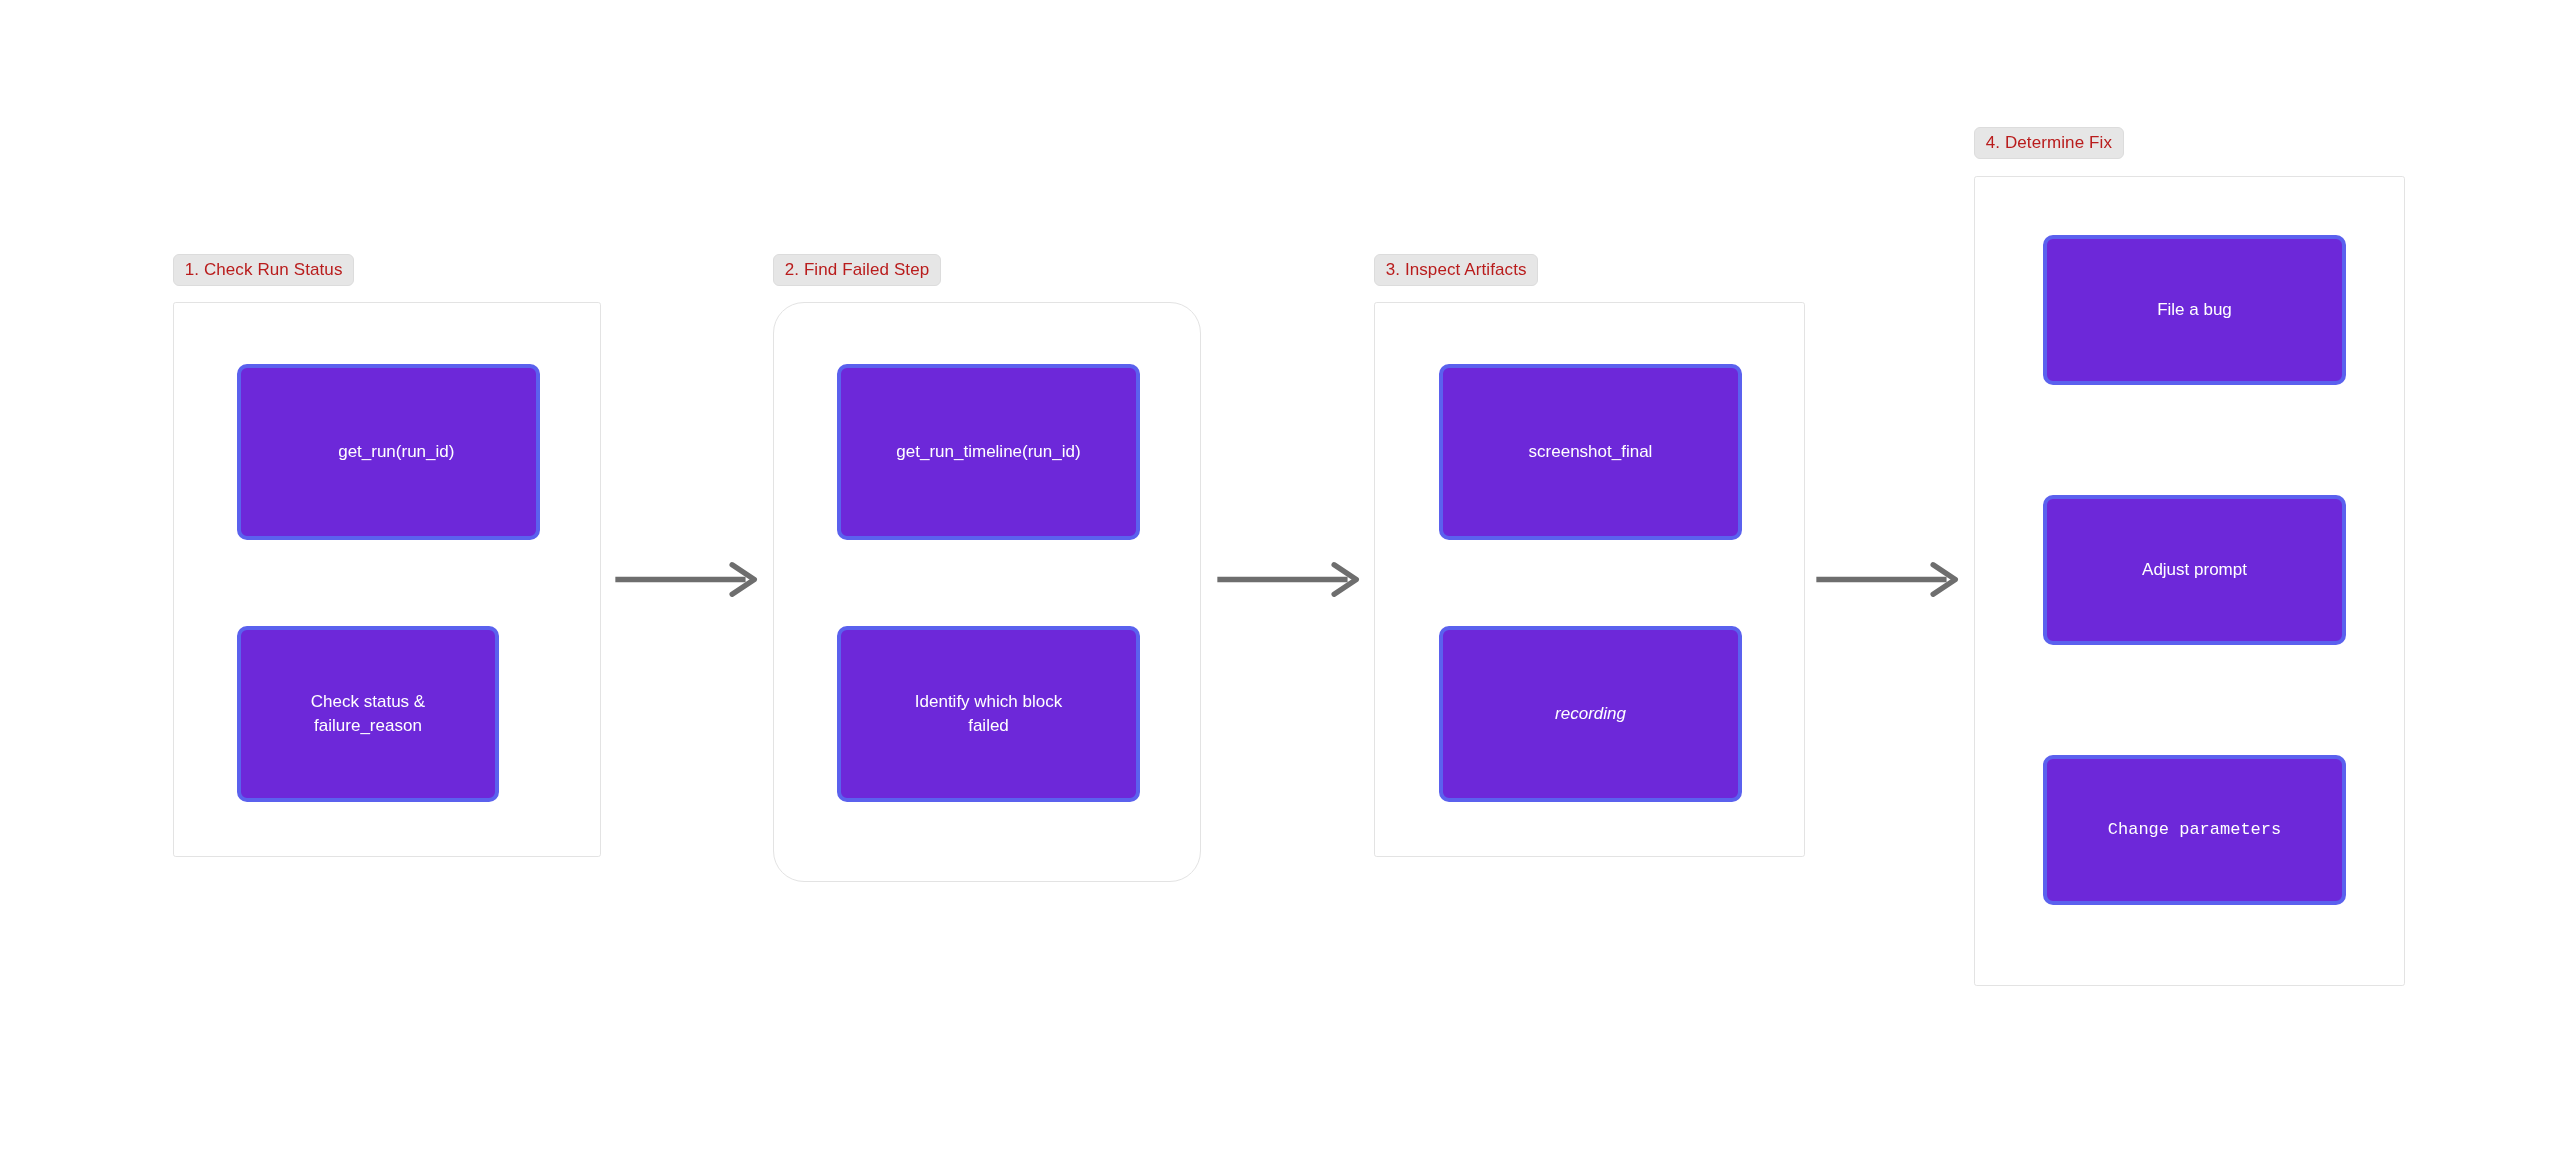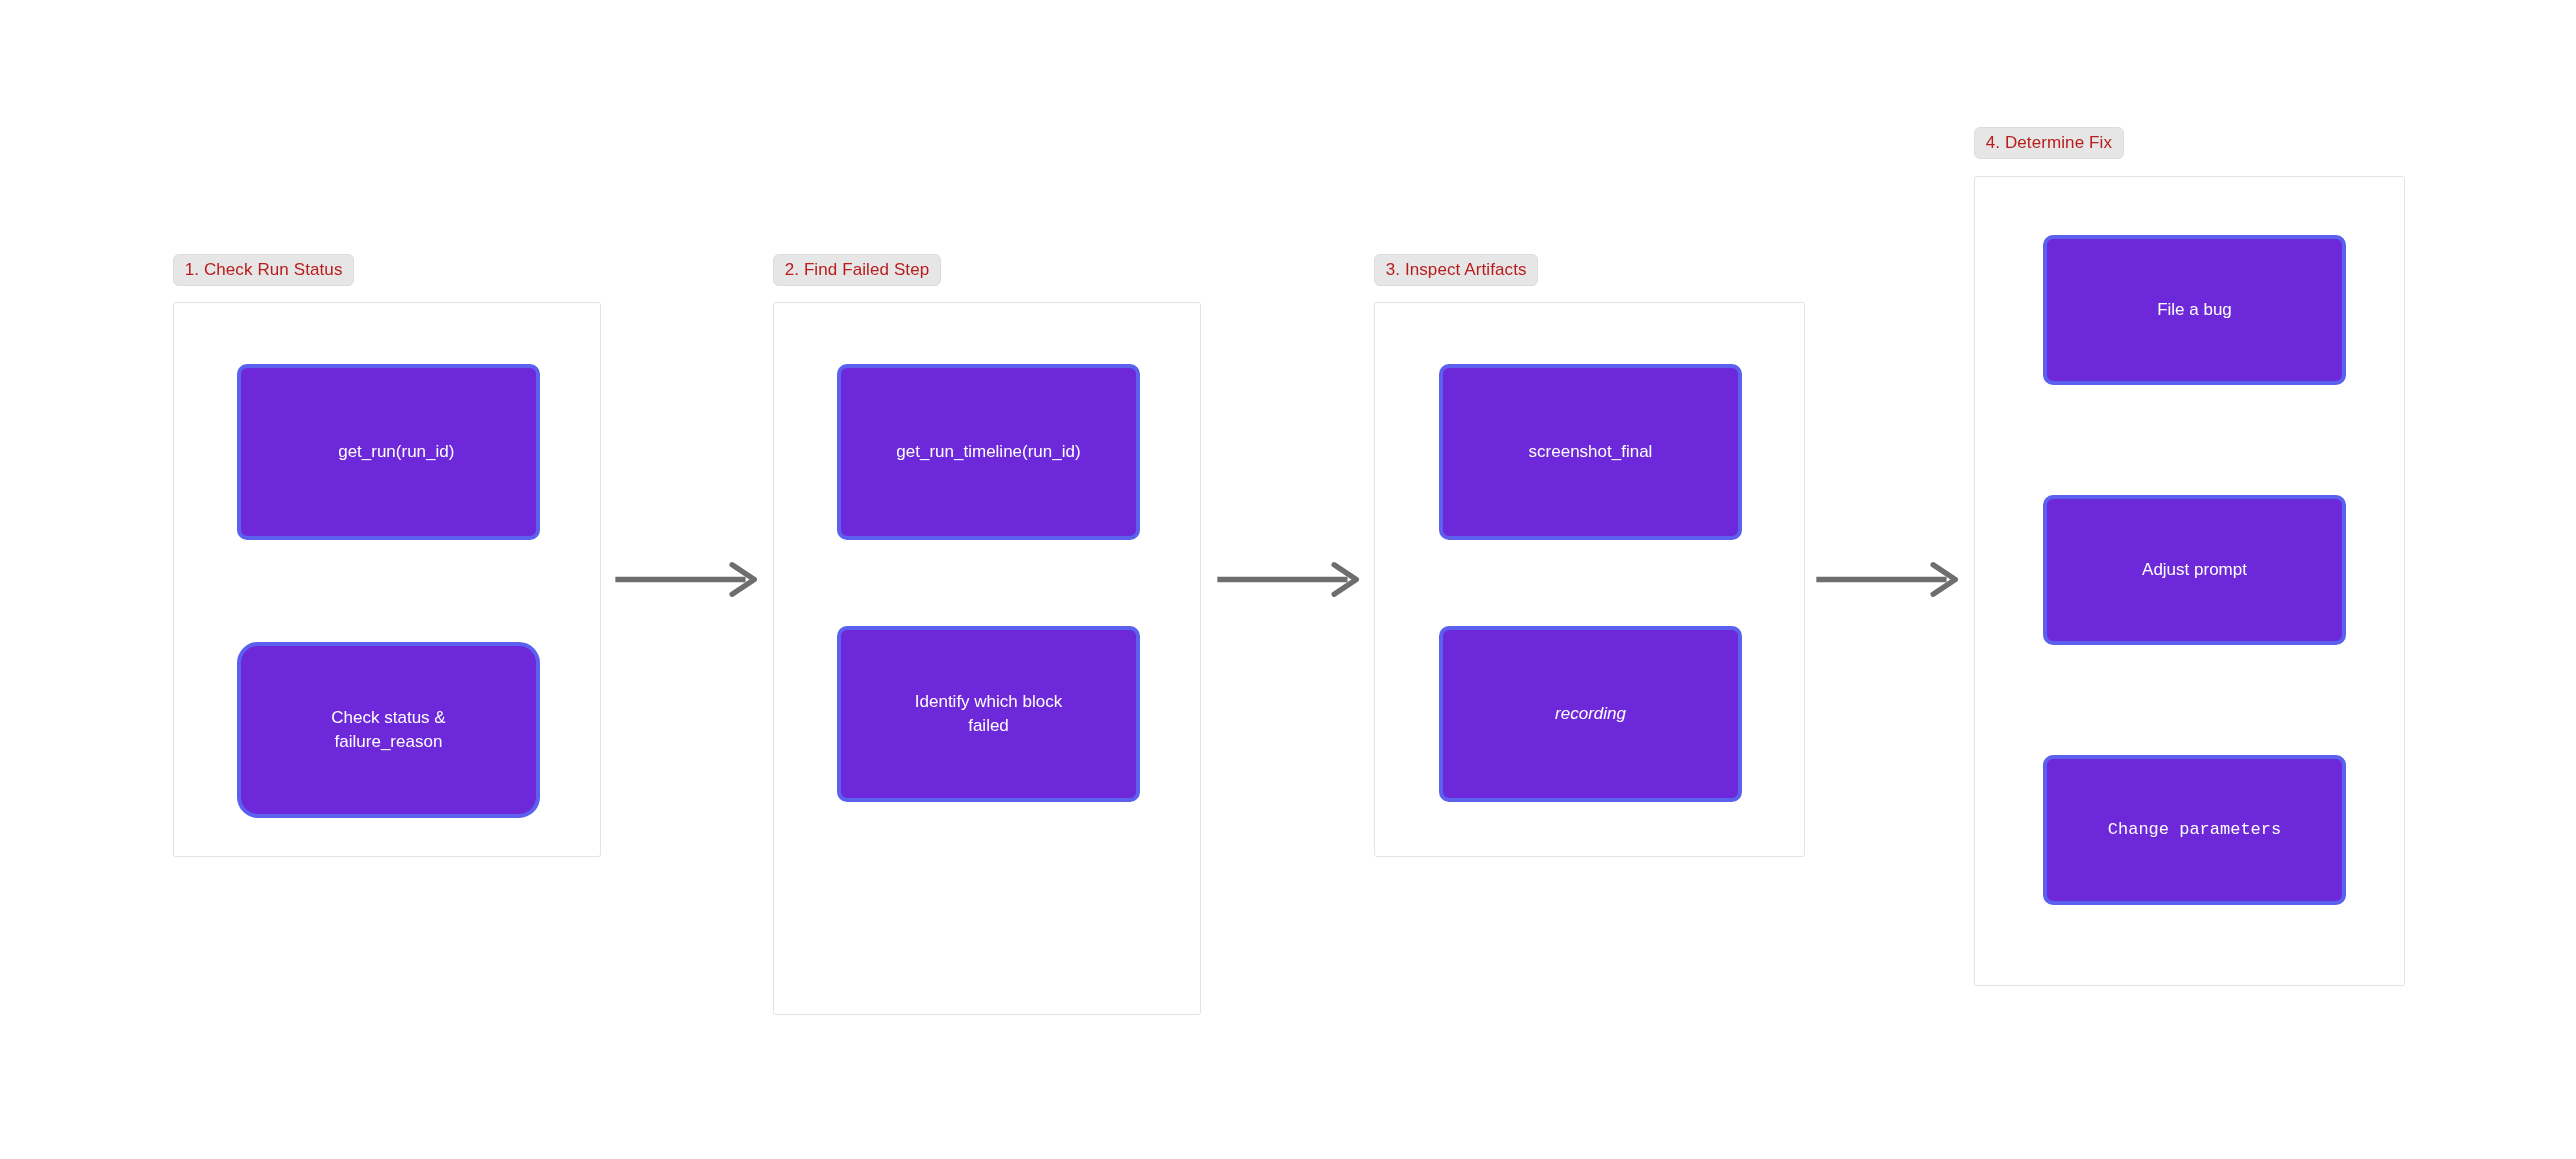--- a/index.html
+++ b/index.html
@@ -67,31 +67,31 @@
   }
 </style>
 </head>
 <body>
 
 <div id="canvas">
 
   <div class="group-header" style="left:173px; top:254px;">1. Check Run Status</div>
   <div class="group" style="left:173px; top:302px; width:428px; height:555px;">
     <div class="node" style="left:63px; top:61px; width:303px; height:176px;padding-left:33px;">get_run(run_id)</div>
-    <div class="node" style="left:63px; top:339px; width:303px; height:176px;border-radius:21px;">Check status &amp;
+    <div class="node" style="left:63px; top:323px; width:262px; height:176px;">Check status &amp;
 failure_reason</div>
   </div>
 
   <svg class="arrow" style="left:614px; top:562px;" width="145" height="35" viewBox="0 0 216 52">
     <line x1="2" y1="26" x2="196" y2="26" stroke="#6e6e6e" stroke-width="8" stroke-linecap="butt"></line>
     <polyline points="176,4 209,26 176,48" fill="none" stroke="#6e6e6e" stroke-width="8" stroke-linecap="round" stroke-linejoin="round"></polyline>
   </svg>
 
   <div class="group-header" style="left:773px; top:254px;">2. Find Failed Step</div>
-  <div class="group" style="left:773px; top:302px; width:428px; height:713px;">
+  <div class="group" style="left:773px; top:302px; width:428px; height:580px;border-radius:31px;">
     <div class="node" style="left:63px; top:61px; width:303px; height:176px;">get_run_timeline(run_id)</div>
     <div class="node" style="left:63px; top:323px; width:303px; height:176px;">Identify which block
 failed</div>
   </div>
 
   <svg class="arrow" style="left:1216px; top:562px;" width="145" height="35" viewBox="0 0 216 52">
     <line x1="2" y1="26" x2="196" y2="26" stroke="#6e6e6e" stroke-width="8" stroke-linecap="butt"></line>
     <polyline points="176,4 209,26 176,48" fill="none" stroke="#6e6e6e" stroke-width="8" stroke-linecap="round" stroke-linejoin="round"></polyline>
   </svg>
 

